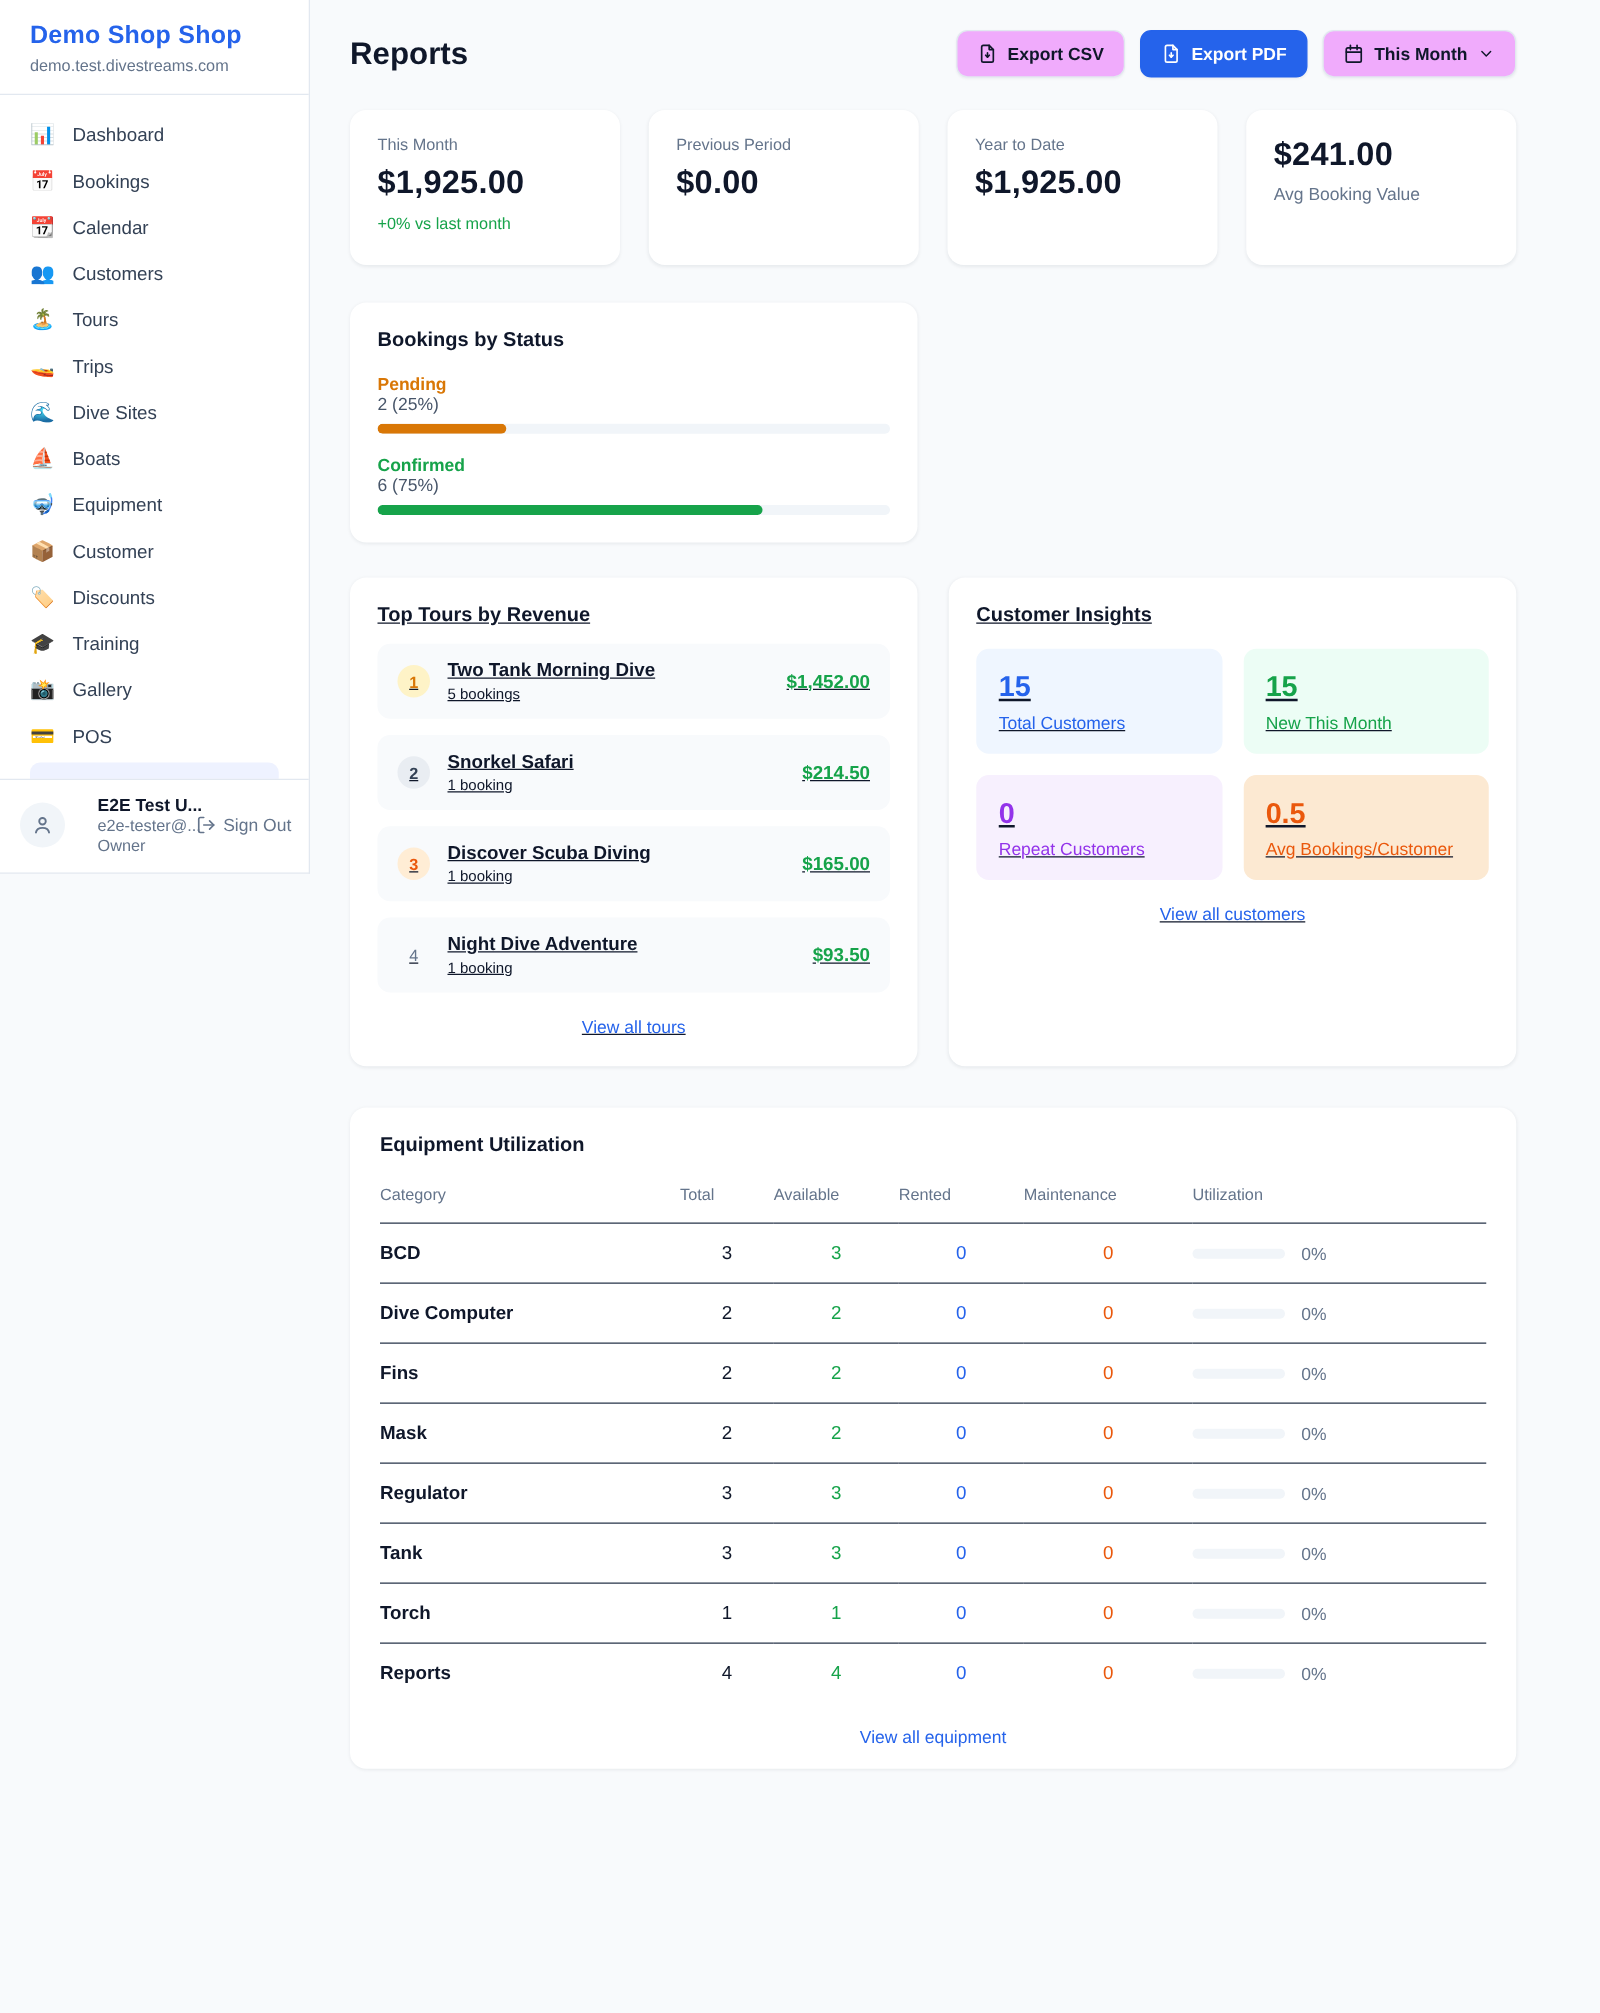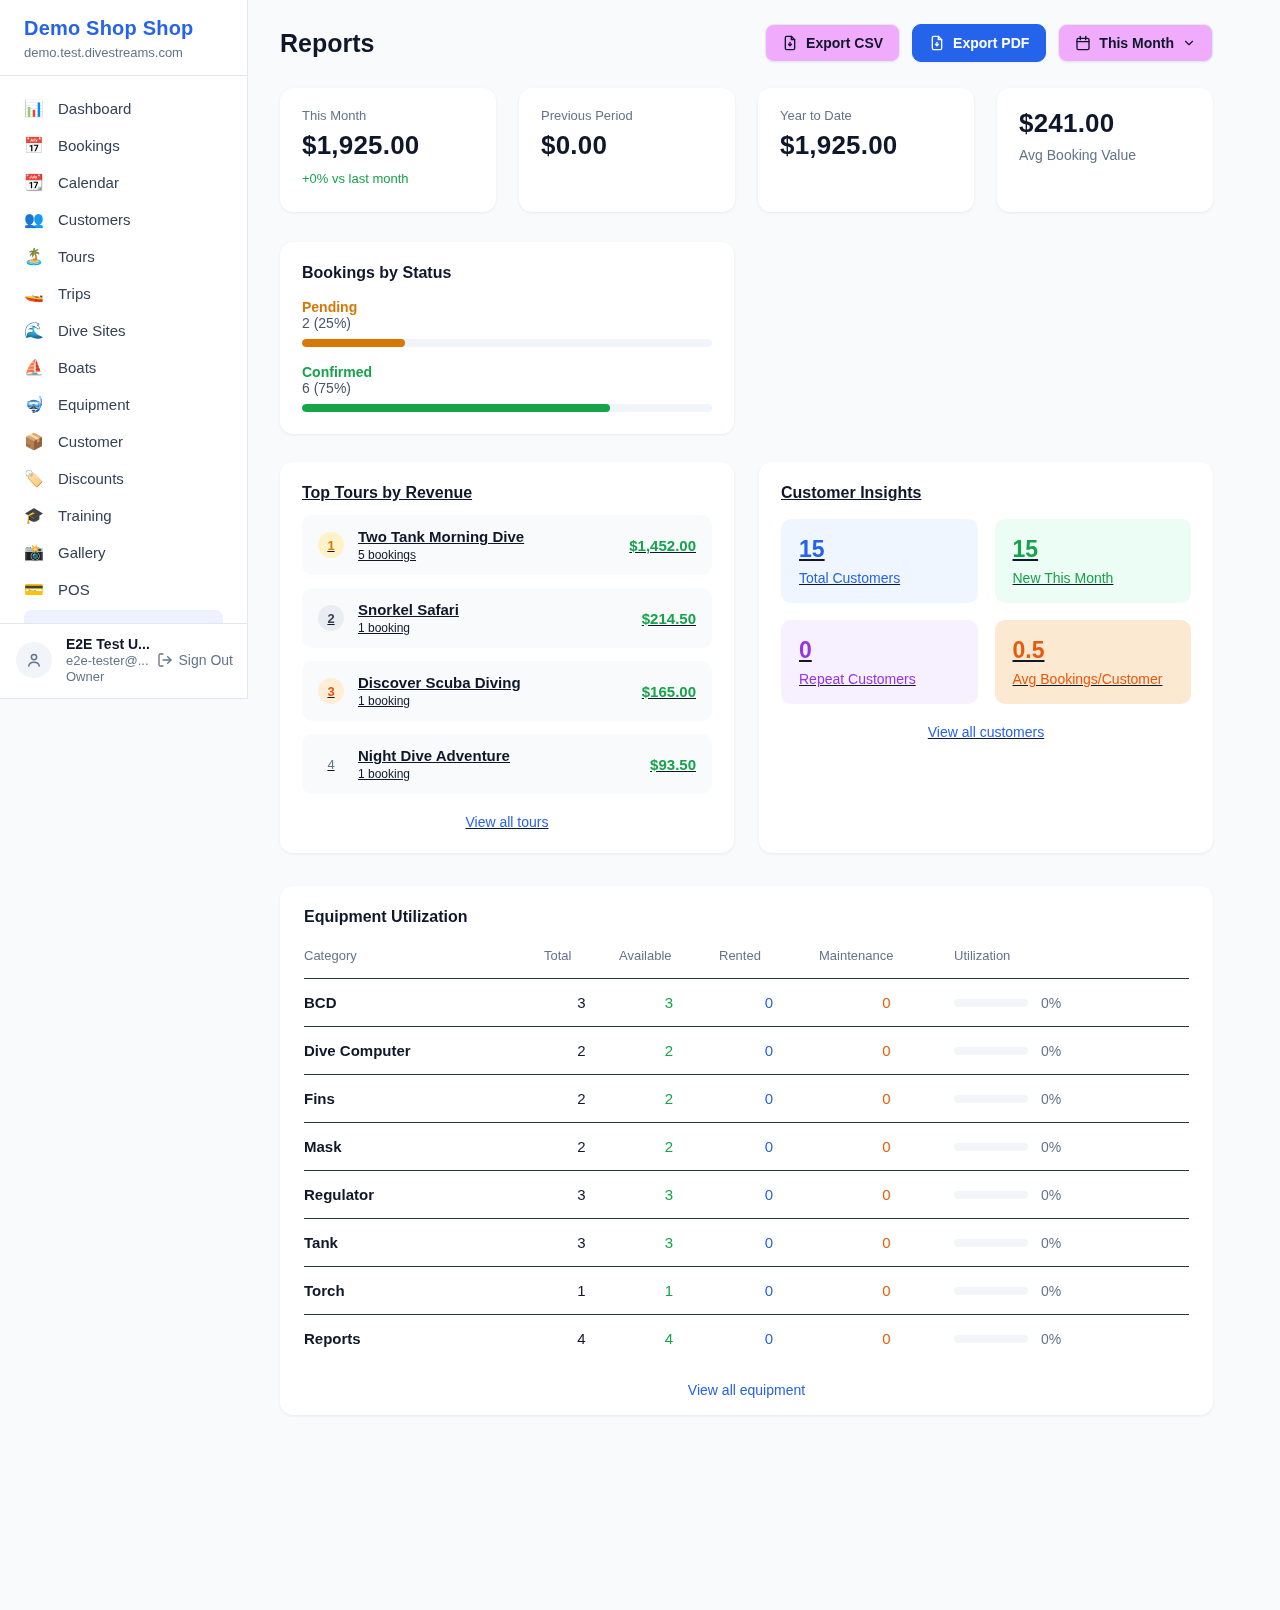--- a/index.html
+++ b/index.html
@@ -28,21 +28,21 @@
     font-size:15px; color:#334155; cursor:pointer;
   }
   .nav-item .emoji { width:20px; font-size:16px; line-height:1; text-align:center; }
   .nav-selected-sliver {
     height:13px; margin:2px 12px 0; border-radius:8px 8px 0 0;
     background:#eef2ff; overflow:hidden;
   }
   .side-footer {
     border-top:1px solid #e2e8f0;
     padding:12px 14px 14px 16px;
-    display:flex; align-items:center; gap:14px;
+    display:flex; align-items:center; gap:26px;
   }
   .avatar {
     width:36px; height:36px; border-radius:50%;
     background:#f1f5f9; color:#64748b;
     display:flex; align-items:center; justify-content:center; flex:0 0 36px;
   }
   .user-info { min-width:0; }
   .user-name { font-size:14px; font-weight:700; color:#0f172a; white-space:nowrap; }
   .user-email, .user-role { font-size:13px; color:#64748b; margin-top:1px; white-space:nowrap; }
   .signout {

